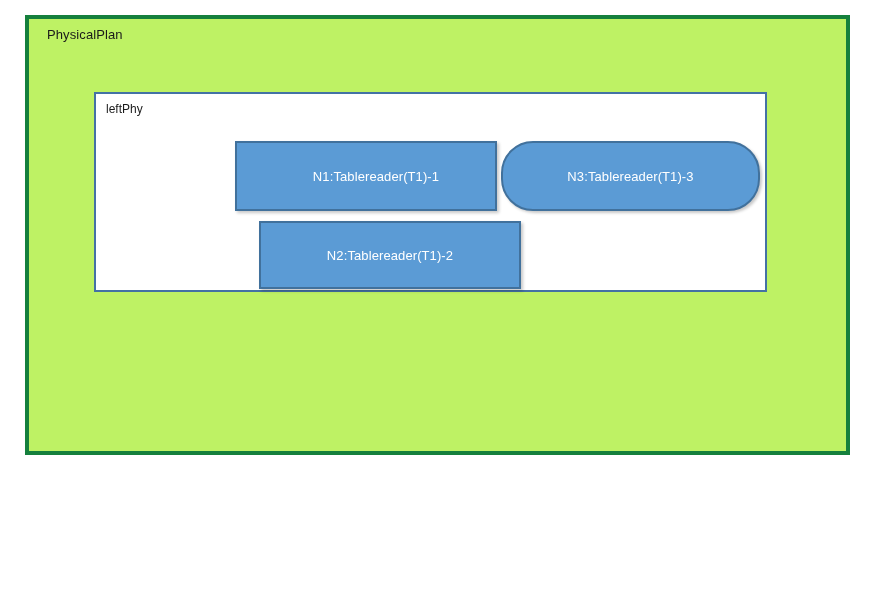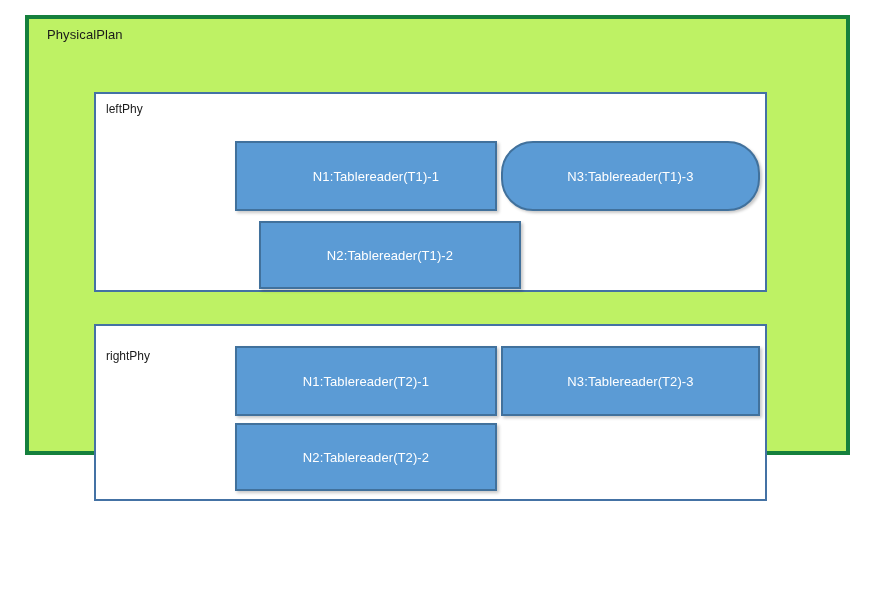--- a/index.html
+++ b/index.html
@@ -127,32 +127,15 @@
       <div class="node-box" id="box-l-n3">
         <span class="node-label">N3:Tablereader(T1)-3</span>
       </div>
 
       <div class="node-box" id="box-l-n2">
         <span class="node-label">N2:Tablereader(T1)-2</span>
       </div>
 
     </div>
 
-    <div class="phy-container" id="rightPhy-container">
-
-      <div class="phy-title" id="rightPhy-title">rightPhy</div>
-
-      <div class="node-box" id="box-r-n1">
-        <span class="node-label">N1:Tablereader(T2)-1</span>
-      </div>
-
-      <div class="node-box" id="box-r-n3">
-        <span class="node-label">N3:Tablereader(T2)-3</span>
-      </div>
-
-      <div class="node-box" id="box-r-n2">
-        <span class="node-label">N2:Tablereader(T2)-2</span>
-      </div>
-
-    </div>
 
   </div>
 </div>
 
 </body></html>

